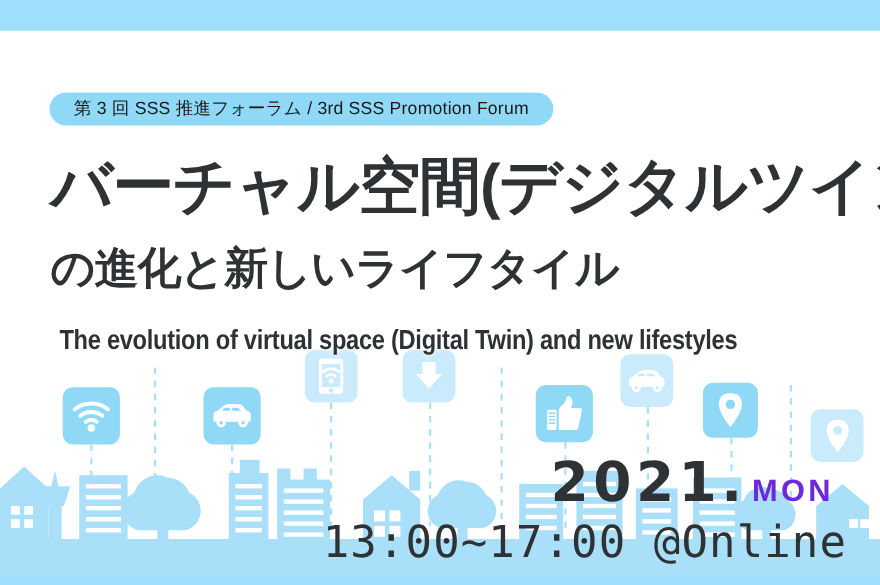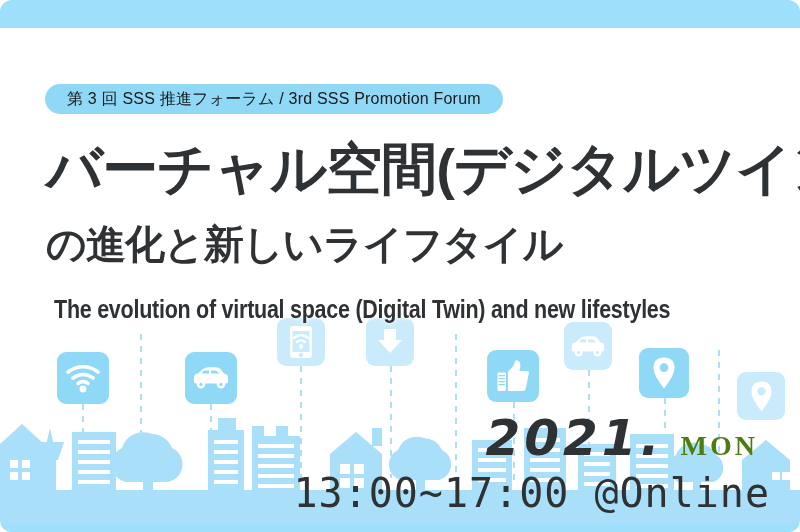--- a/index.html
+++ b/index.html
@@ -2,21 +2,21 @@
 <html><head>
 <meta charset="utf-8">
 <style>
   html,body{margin:0;padding:0;}
   body{
     width:800px;height:532px;overflow:hidden;
     background:#ffffff;
     font-family:"Liberation Sans","DejaVu Sans",sans-serif;
   }
   .banner{
-    position:relative;width:800px;height:532px;overflow:hidden;background:#ffffff;border-radius:12px;
+    position:relative;width:800px;height:532px;overflow:hidden;background:#ffffff;
   }
 
   
   .top-band{
     position:absolute;left:0;top:0;width:800px;height:28px;
     background:#9ee0fc;
   }
 
   
   .bg-layer{position:absolute;left:0;top:0;width:800px;height:532px;pointer-events:none;}
@@ -65,29 +65,28 @@
     text-shadow:0 0 3px #fff,0 0 7px #fff;
   }
 
   .date-row{
     position:absolute;right:42px;top:409px;
     display:flex;align-items:baseline;white-space:nowrap;
   }
   .date-main{
     font-size:50px;font-weight:bold;color:#2f3234;letter-spacing:4px;
     font-family:"DejaVu Sans",sans-serif;
-    font-style:italic;
   }
   .date-accent{
     font-size:58px;font-weight:bold;color:#e8402a;letter-spacing:1px;
     font-family:"DejaVu Sans",sans-serif;
   }
   .date-dow{
-    font-size:28px;font-weight:bold;color:#4d7c0f;letter-spacing:3px;
-    margin-left:17px;font-family:Liberation Serif, serif;
+    font-size:28px;font-weight:bold;color:#6d28d9;letter-spacing:3px;
+    margin-left:5px;font-family:Liberation Sans, sans-serif;
   }
 
   .time-row{
     position:absolute;right:30px;top:470px;
     font-size:40px;font-weight:normal;color:#2f3234;letter-spacing:1px;
     white-space:nowrap;font-family:"DejaVu Sans Mono","Liberation Mono",monospace;
   }
 </style>
 </head>
 <body>

